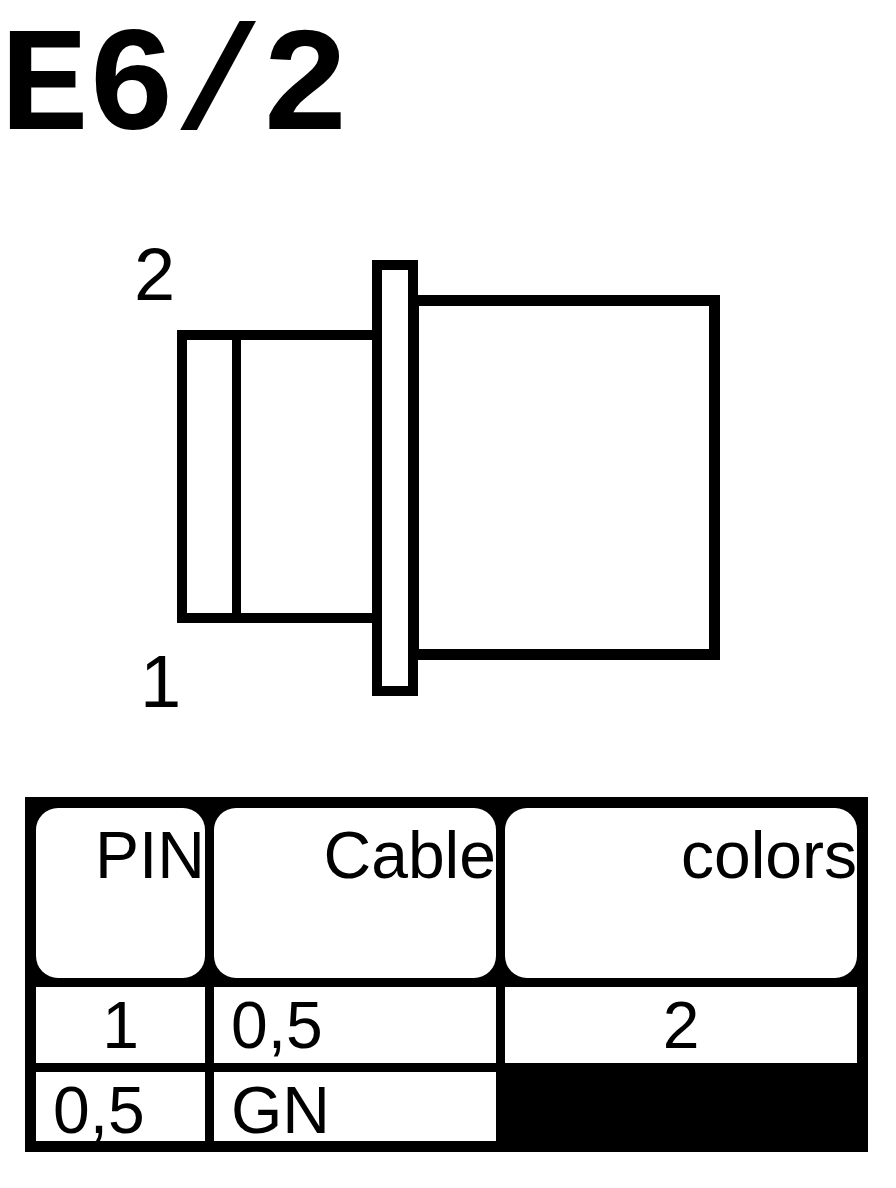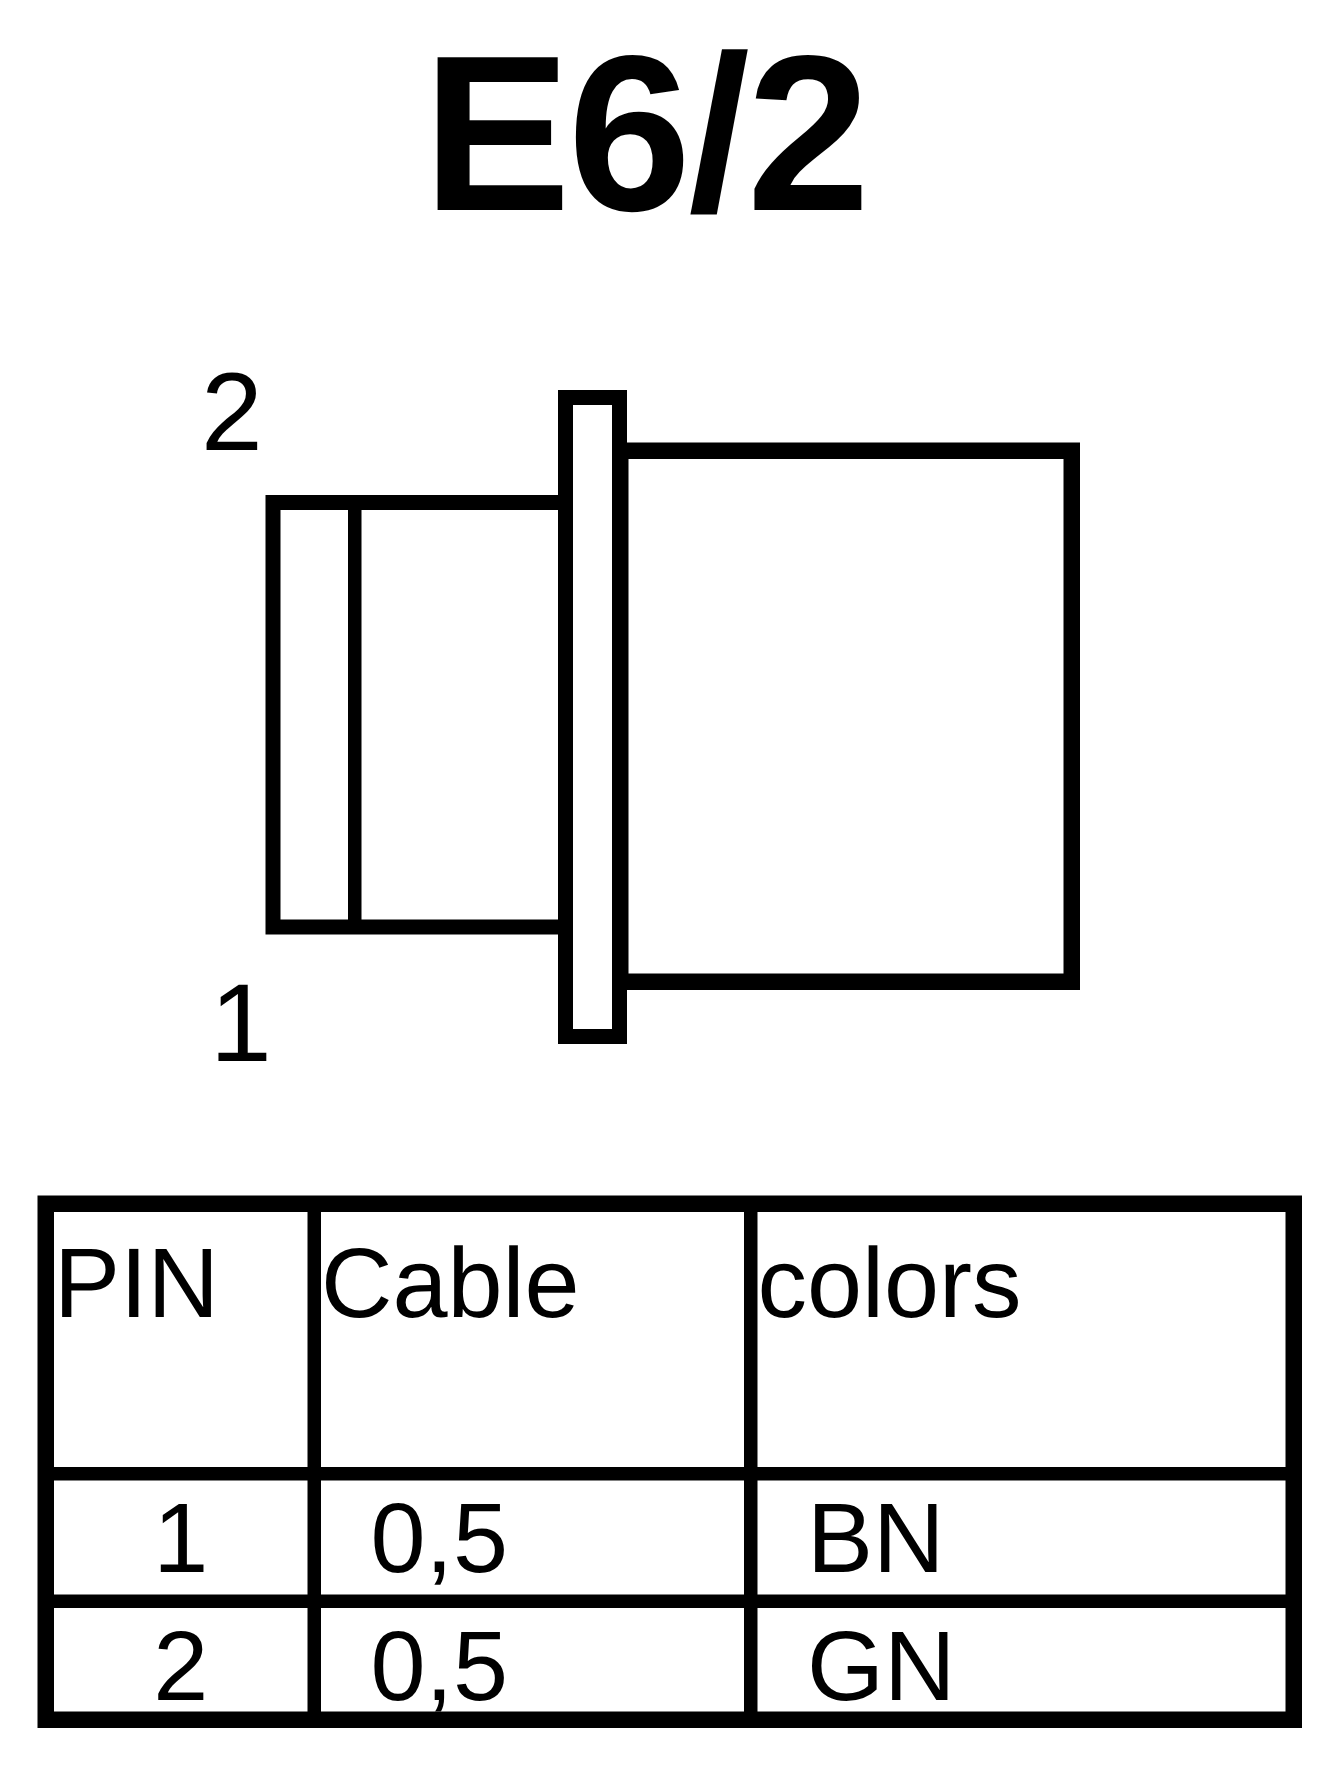--- a/index.html
+++ b/index.html
@@ -12,25 +12,26 @@
     font-family: "Liberation Sans", sans-serif;
     overflow: hidden;
   }
 
   
   .title {
     position: absolute;
     top: 16px;
     left: 0;
     width: 860px;
-    text-align: center;
+    text-align: left;
     font-size: 148px;
     font-weight: bold;
     line-height: 1.0;
     letter-spacing: -2px;
+    font-family: Liberation Mono, monospace;
   }
 
   
   .diagram { position: absolute; left: 0; top: 0; width: 896px; height: 780px; }
 
   .pin-label {
     position: absolute;
     font-size: 74px;
     line-height: 1.0;
     font-weight: normal;
@@ -86,32 +87,33 @@
     gap: 9px;
     box-sizing: border-box;
     z-index: 3;
   }
   .cell {
     background: #fff;
     font-size: 66px;
     overflow: hidden;
   }
   .cell.hdr {
-    text-align: left;
+    text-align: right;
     padding-top: 5px;
     line-height: 85px;
+    border-radius: 22px;
   }
   .cell.num {
     text-align: center;
     line-height: 74px;
     padding-top: 1px;
   }
   .cell.val {
     text-align: left;
-    padding-left: 33px;
+    padding-left: 17px;
     line-height: 74px;
     padding-top: 1px;
   }
 </style>
 </head>
 <body>
 
 <div class="page">
 
   <div class="title">E6/2</div>
@@ -134,20 +136,19 @@
     </div>
     <div class="cell hdr">
       <div>Cable</div>
     </div>
     <div class="cell hdr">
       <div>colors</div>
     </div>
 
     <div class="cell num">1</div>
     <div class="cell val">0,5</div>
-    <div class="cell val">BN</div>
 
     <div class="cell num">2</div>
     <div class="cell val">0,5</div>
     <div class="cell val">GN</div>
   </div>
 
 </div>
 
 </body></html>

